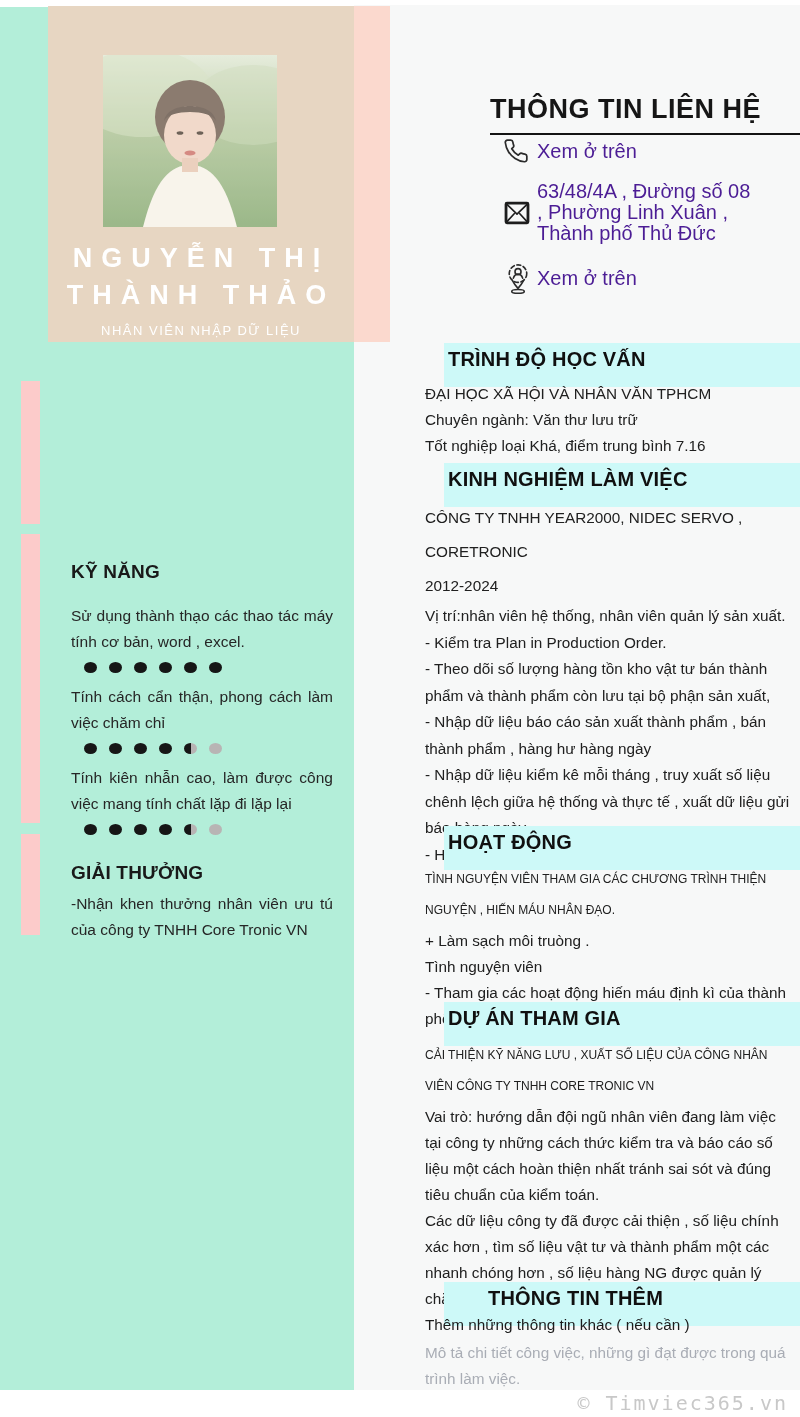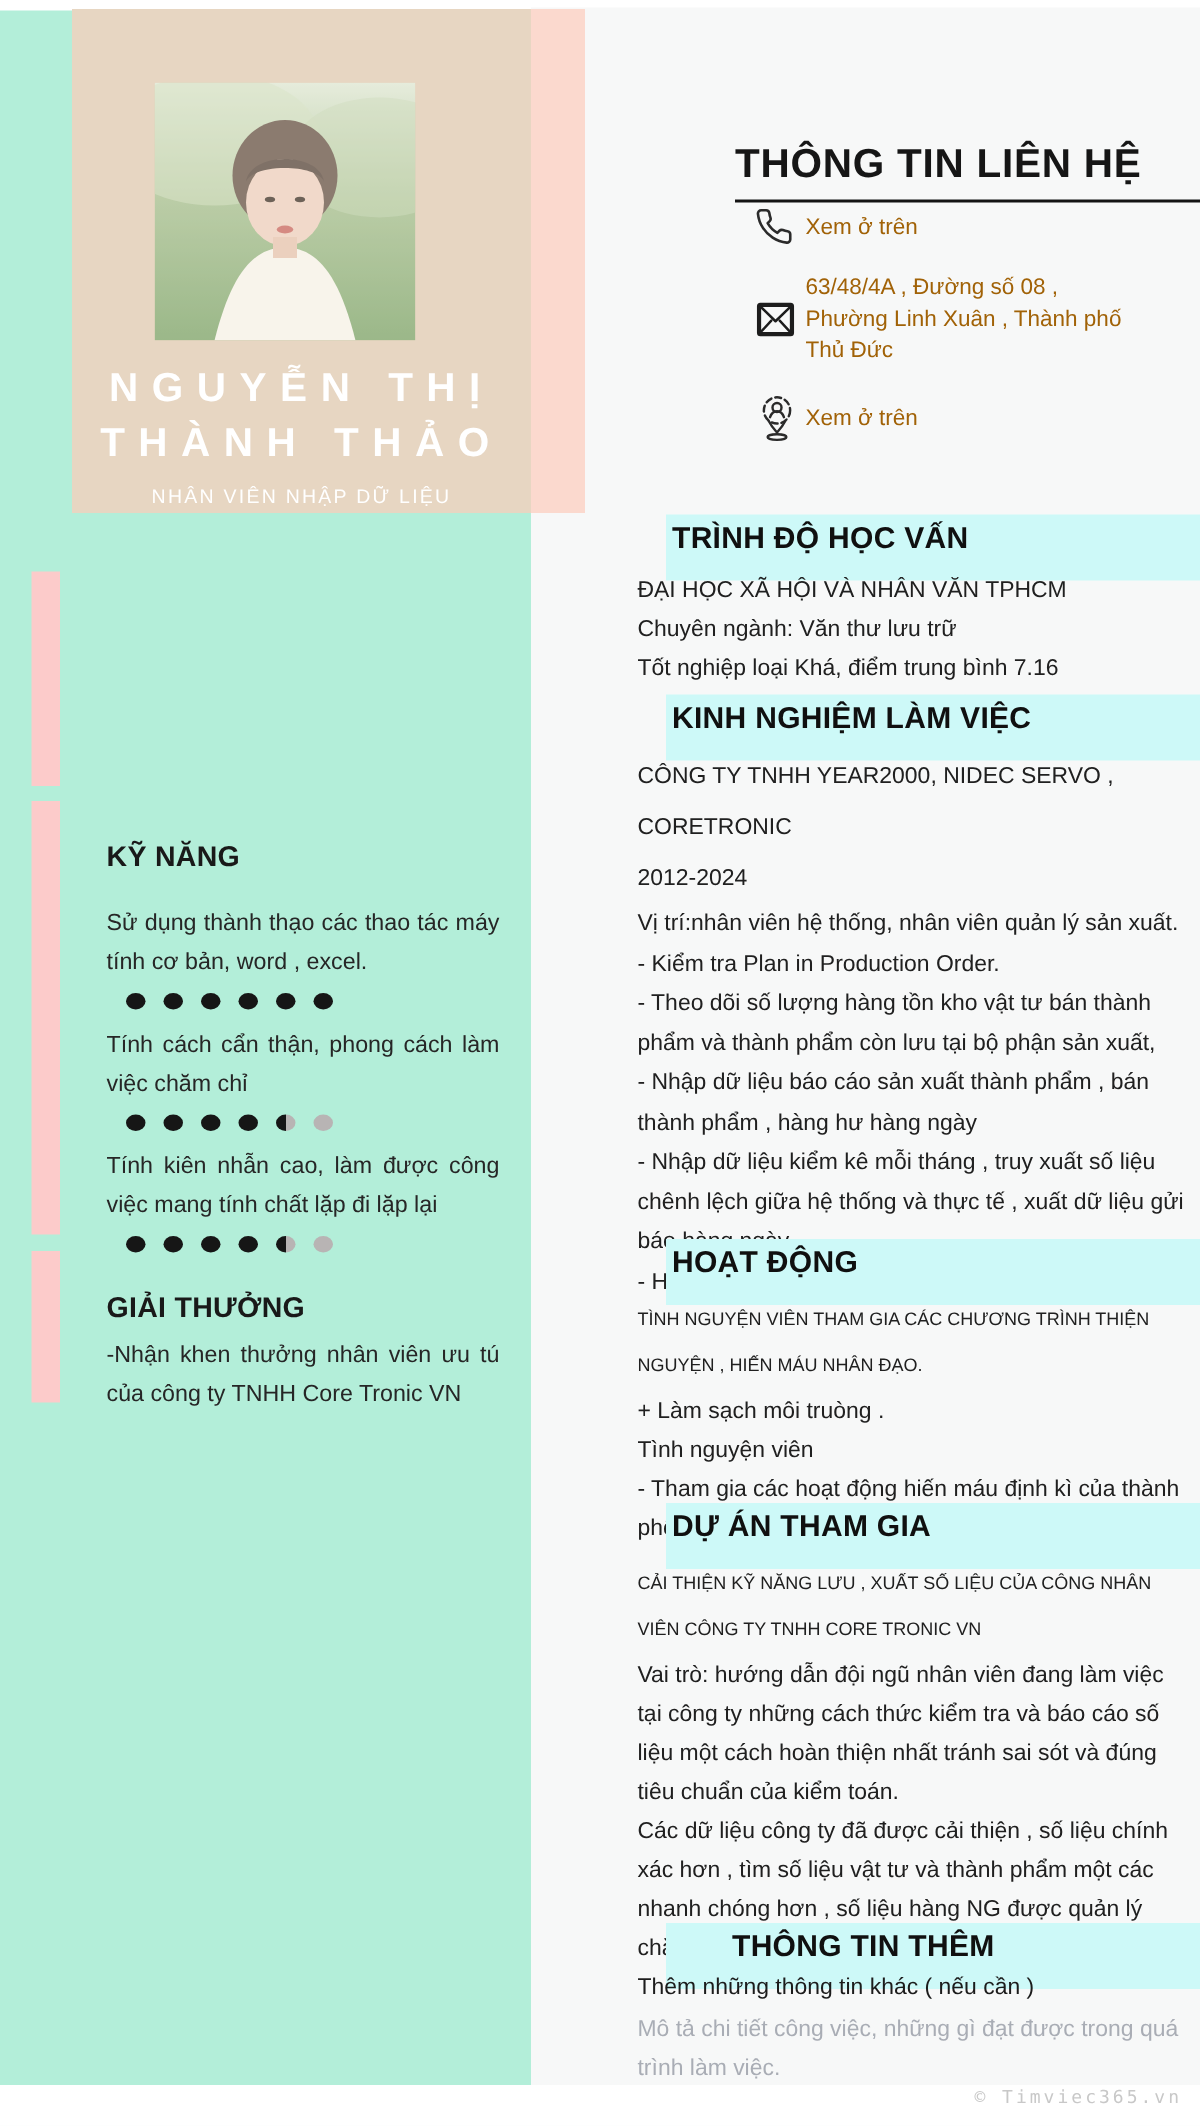--- a/index.html
+++ b/index.html
@@ -41,21 +41,21 @@
   .dots{margin:7px 0 11px 13px;display:flex;gap:12px;align-items:center;}
   .dot{width:13px;height:11px;border-radius:50%;display:inline-block;}
   .dot.full{background:var(--dot-full);}
   .dot.half{background:linear-gradient(90deg,var(--dot-full) 50%,var(--dot-empty) 50%);}
   .dot.empty{background:var(--dot-empty);}
 
   .contact-title{position:absolute;left:490px;top:94px;right:0;font-size:27px;font-weight:bold;color:#161616;padding-bottom:8px;border-bottom:2px solid #141414;letter-spacing:.5px;}
   .contact-rows{position:absolute;left:503px;top:138px;width:290px;}
   .contact-row{display:flex;align-items:center;margin-bottom:17px;}
   .contact-icon{flex:0 0 34px;display:flex;justify-content:flex-start;}
-  .contact-text{font-size:15px;line-height:21px;color:#a16207;}
+  .contact-text{font-size:20px;line-height:21px;color:#4c1d95;}
 
   .band{position:absolute;left:444px;width:369px;height:44px;background:var(--cyan-band);font-size:20px;font-weight:bold;color:#101010;line-height:32px;padding-left:4px;letter-spacing:.2px;}
   .band-education{top:343px;}
   .band-experience{top:463px;}
   .band-activities{top:826px;}
   .band-projects{top:1002px;}
   .band-additional{top:1282px;padding-left:44px;}
 
   .rbody{position:absolute;left:425px;width:366px;color:#202020;}
   .rbody .body-line{font-size:15.3px;line-height:27px;}
@@ -64,21 +64,21 @@
   .body-activities{top:864px;}
   .body-projects{top:1040px;}
   .body-additional{top:1312px;}
   .org-line{font-size:15.3px;line-height:34px;}
   .org-wrap{font-size:12px;line-height:31px;margin-bottom:2px;}
   .duty-lines .body-line{line-height:26.5px;font-size:15.3px;}
   .plain-lines .body-line{line-height:26px;font-size:15.3px;}
   .additional-label{font-size:15.3px;line-height:26px;color:#1c1c1c;}
   .additional-hint{font-size:15.3px;line-height:26px;color:var(--muted);margin-top:2px;}
 
-  .footer-credit{position:absolute;top:1391px;right:12px;font-family:"DejaVu Sans Mono","Liberation Mono",monospace;font-size:12px;letter-spacing:2px;color:var(--footer);}
+  .footer-credit{position:absolute;top:1391px;right:12px;font-family:"DejaVu Sans Mono","Liberation Mono",monospace;font-size:20px;letter-spacing:2px;color:var(--footer);}
 </style>
 </head>
 <body>
 
 <div class="page">
   <div class="left-bg"></div>
   <div class="right-bg"></div>
   <div class="tan-block"></div>
   <div class="pink-strip"></div>
 

